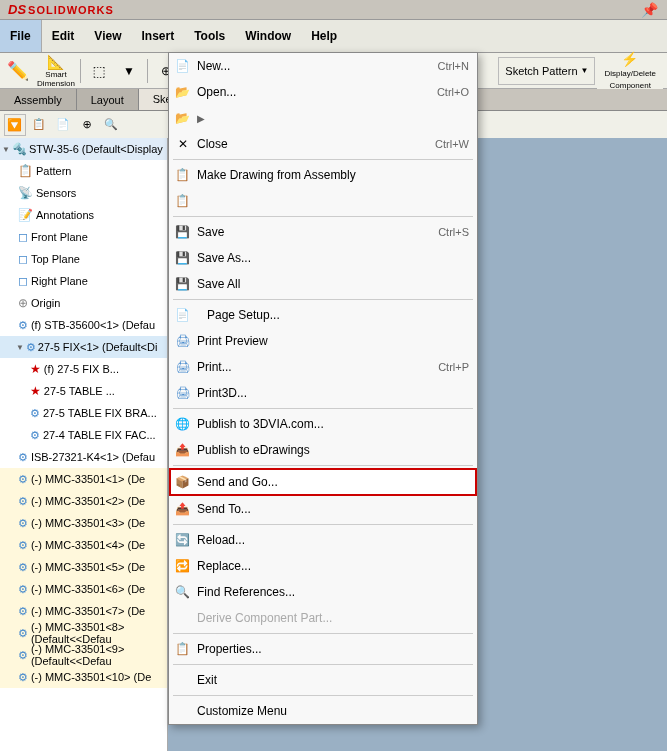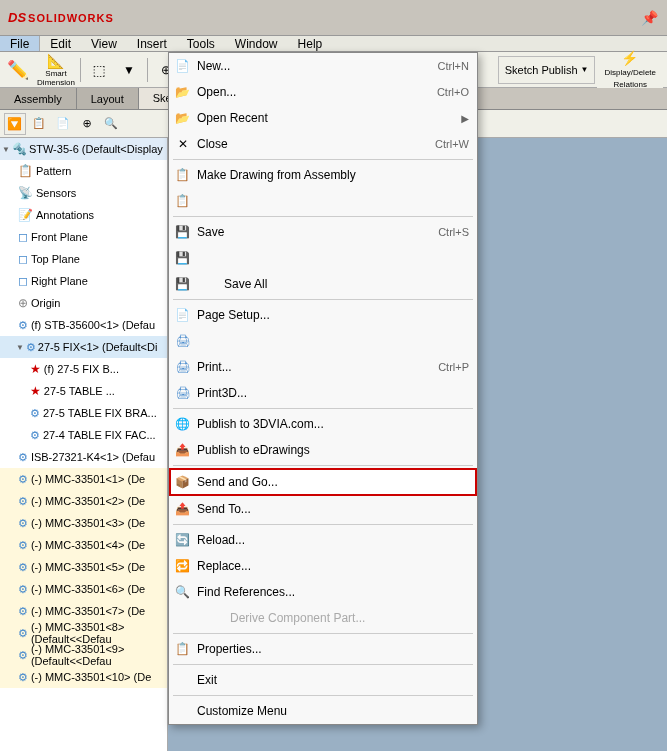--- a/index.html
+++ b/index.html
@@ -11,30 +11,30 @@
       background: #d4d0c8;
       overflow: hidden;
       position: relative;
     }
   </style>
 </head>
 <body>
 
 <div style="position:relative; width:667px; height:751px; overflow:hidden; background:#c8c4bc;">
 
-  <div style="display:flex; align-items:center; background:#c8c4bc; height:36px; border-bottom:1px solid #999;">
+  <div style="display:flex; align-items:center; background:#c8c4bc; height:20px; border-bottom:1px solid #999;">
     <div style="display:flex; align-items:center; padding:0 8px; gap:2px;">
       <span style="color:#cc0000; font-weight:bold; font-size:13px; font-style:italic;">DS</span>
       <span style="color:#cc0000; font-weight:bold; font-size:11px; letter-spacing:1px;">SOLIDWORKS</span>
     </div>
     <div style="flex:1;"></div>
     <div style="padding:0 8px; font-size:14px; cursor:pointer;">📌</div>
   </div>
 
-  <div style="display:flex; align-items:center; background:#e8e8e0; height:16px; border-bottom:1px solid #999;">
+  <div style="display:flex; align-items:center; background:#e8e8e0; height:33px; border-bottom:1px solid #999;font-weight:bold;">
     <div style="padding:0 10px; height:100%; display:flex; align-items:center; font-size:12px; background:#b8d0e8; border-right:1px solid #aaa; cursor:pointer;">File</div>
     <div style="padding:0 10px; height:100%; display:flex; align-items:center; font-size:12px; cursor:pointer;">Edit</div>
     <div style="padding:0 10px; height:100%; display:flex; align-items:center; font-size:12px; cursor:pointer;">View</div>
     <div style="padding:0 10px; height:100%; display:flex; align-items:center; font-size:12px; cursor:pointer;">Insert</div>
     <div style="padding:0 10px; height:100%; display:flex; align-items:center; font-size:12px; cursor:pointer;">Tools</div>
     <div style="padding:0 10px; height:100%; display:flex; align-items:center; font-size:12px; cursor:pointer;">Window</div>
     <div style="padding:0 10px; height:100%; display:flex; align-items:center; font-size:12px; cursor:pointer;">Help</div>
   </div>
 
   <div style="display:flex; align-items:center; background:#f0f0e8; height:36px; border-bottom:1px solid #aaa; padding:0 4px; gap:2px;">
@@ -48,27 +48,27 @@
     <div style="width:1px; height:24px; background:#aaa; margin:0 2px;"></div>
     <div style="width:28px;height:28px;background:#f0f0e8;border:1px solid transparent;display:flex;align-items:center;justify-content:center;cursor:pointer;font-size:14px;">⬚</div>
     <div style="width:28px;height:28px;background:#f0f0e8;border:1px solid transparent;display:flex;align-items:center;justify-content:center;cursor:pointer;font-size:12px;">▼</div>
     <div style="width:1px; height:24px; background:#aaa; margin:0 2px;"></div>
     <div style="width:28px;height:28px;background:#f0f0e8;border:1px solid transparent;display:flex;align-items:center;justify-content:center;cursor:pointer;font-size:12px;">⊕</div>
     <div style="width:28px;height:28px;background:#f0f0e8;border:1px solid transparent;display:flex;align-items:center;justify-content:center;cursor:pointer;font-size:10px;">🔲</div>
     <div style="width:28px;height:28px;background:#f0f0e8;border:1px solid transparent;display:flex;align-items:center;justify-content:center;cursor:pointer;font-size:14px;">↕</div>
     <div style="flex:1;"></div>
 
     <div style="display:flex;align-items:center;height:28px;padding:0 6px;background:#f0f0e8;border:1px solid #bbb;font-size:11px;cursor:pointer;gap:3px;">
-      <span>Sketch Publish</span>
+      <span>Sketch Pattern</span>
       <span style="font-size:8px;">▼</span>
     </div>
     <div style="display:flex;flex-direction:column;align-items:center;justify-content:center;height:36px;padding:0 6px;background:#f0f0e8;border:1px solid transparent;font-size:9px;cursor:pointer;text-align:center;line-height:1.2;gap:2px;">
       <span style="font-size:14px;">⚡</span>
       <span style="font-size:8px;">Display/Delete</span>
-      <span style="font-size:8px;">Relations</span>
+      <span style="font-size:8px;">Component</span>
     </div>
   </div>
 
   <div style="display:flex; background:#c8c4bc; border-bottom:1px solid #888; height:22px;">
     <div style="padding:2px 14px; cursor:pointer; font-size:11px; display:flex; align-items:center; border-right:1px solid #888; background:#b8b4ac; color:#000;">Assembly</div>
     <div style="padding:2px 14px; cursor:pointer; font-size:11px; display:flex; align-items:center; border-right:1px solid #888; background:#b8b4ac; color:#000;">Layout</div>
     <div style="padding:2px 14px; cursor:pointer; font-size:11px; display:flex; align-items:center; border-right:1px solid #888; background:#e8e4dc; color:#000; border-bottom:2px solid #e8e4dc;">Sketch</div>
   </div>
 
   <div style="display:flex; align-items:center; background:#f0f0e8; border-bottom:1px solid #aaa; height:28px; padding:0 4px; gap:2px;">
@@ -214,21 +214,20 @@
       </div>
 
       <div style="display:flex;align-items:center;height:26px;padding:0 8px 0 4px;cursor:pointer;font-size:12px;gap:4px;">
         <span style="width:20px;text-align:center;font-size:12px;color:#4488cc;">📂</span>
         <span style="flex:1;">Open...</span>
         <span style="color:#666;font-size:11px;">Ctrl+O</span>
       </div>
 
       <div style="display:flex;align-items:center;height:26px;padding:0 8px 0 4px;cursor:pointer;font-size:12px;gap:4px;">
         <span style="width:20px;text-align:center;font-size:12px;color:#4488cc;">📂</span>
-        <span style="flex:1;">Open Recent</span>
         <span style="color:#666;font-size:10px;">▶</span>
       </div>
 
       <div style="display:flex;align-items:center;height:26px;padding:0 8px 0 4px;cursor:pointer;font-size:12px;gap:4px;">
         <span style="width:20px;text-align:center;font-size:12px;">✕</span>
         <span style="flex:1;">Close</span>
         <span style="color:#666;font-size:11px;">Ctrl+W</span>
       </div>
 
       <div style="height:1px;background:#ccc;margin:2px 4px;"></div>
@@ -245,36 +244,38 @@
       <div style="height:1px;background:#ccc;margin:2px 4px;"></div>
 
       <div style="display:flex;align-items:center;height:26px;padding:0 8px 0 4px;cursor:pointer;font-size:12px;gap:4px;">
         <span style="width:20px;text-align:center;font-size:12px;color:#4488cc;">💾</span>
         <span style="flex:1;">Save</span>
         <span style="color:#666;font-size:11px;">Ctrl+S</span>
       </div>
 
       <div style="display:flex;align-items:center;height:26px;padding:0 8px 0 4px;cursor:pointer;font-size:12px;gap:4px;">
         <span style="width:20px;text-align:center;font-size:12px;color:#4488cc;">💾</span>
+        <span style="flex:1;">Save As...</span>
       </div>
 
       <div style="display:flex;align-items:center;height:26px;padding:0 8px 0 4px;cursor:pointer;font-size:12px;gap:4px;">
         <span style="width:20px;text-align:center;font-size:12px;color:#4488cc;">💾</span>
-        <span style="flex:1;margin-left:27px;">Save All</span>
+        <span style="flex:1;">Save All</span>
       </div>
 
       <div style="height:1px;background:#ccc;margin:2px 4px;"></div>
 
       <div style="display:flex;align-items:center;height:26px;padding:0 8px 0 4px;cursor:pointer;font-size:12px;gap:4px;">
         <span style="width:20px;text-align:center;font-size:12px;">📄</span>
-        <span style="flex:1;">Page Setup...</span>
+        <span style="flex:1;margin-left:10px;">Page Setup...</span>
       </div>
 
       <div style="display:flex;align-items:center;height:26px;padding:0 8px 0 4px;cursor:pointer;font-size:12px;gap:4px;">
         <span style="width:20px;text-align:center;font-size:12px;color:#4488cc;">🖨</span>
+        <span style="flex:1;">Print Preview</span>
       </div>
 
       <div style="display:flex;align-items:center;height:26px;padding:0 8px 0 4px;cursor:pointer;font-size:12px;gap:4px;">
         <span style="width:20px;text-align:center;font-size:12px;color:#4488cc;">🖨</span>
         <span style="flex:1;">Print...</span>
         <span style="color:#666;font-size:11px;">Ctrl+P</span>
       </div>
 
       <div style="display:flex;align-items:center;height:26px;padding:0 8px 0 4px;cursor:pointer;font-size:12px;gap:4px;">
         <span style="width:20px;text-align:center;font-size:12px;color:#4488cc;">🖨</span>
@@ -317,21 +318,21 @@
         <span style="flex:1;">Replace...</span>
       </div>
 
       <div style="display:flex;align-items:center;height:26px;padding:0 8px 0 4px;cursor:pointer;font-size:12px;gap:4px;">
         <span style="width:20px;text-align:center;font-size:12px;color:#4488cc;">🔍</span>
         <span style="flex:1;">Find References...</span>
       </div>
 
       <div style="display:flex;align-items:center;height:26px;padding:0 8px 0 4px;font-size:12px;gap:4px;color:#aaa;">
         <span style="width:20px;text-align:center;font-size:12px;"></span>
-        <span style="flex:1;margin-left:33px;">Derive Component Part...</span>
+        <span style="flex:1;">Derive Component Part...</span>
       </div>
 
       <div style="height:1px;background:#ccc;margin:2px 4px;"></div>
 
       <div style="display:flex;align-items:center;height:26px;padding:0 8px 0 4px;cursor:pointer;font-size:12px;gap:4px;">
         <span style="width:20px;text-align:center;font-size:12px;color:#4488cc;">📋</span>
         <span style="flex:1;">Properties...</span>
       </div>
 
       <div style="height:1px;background:#ccc;margin:2px 4px;"></div>

